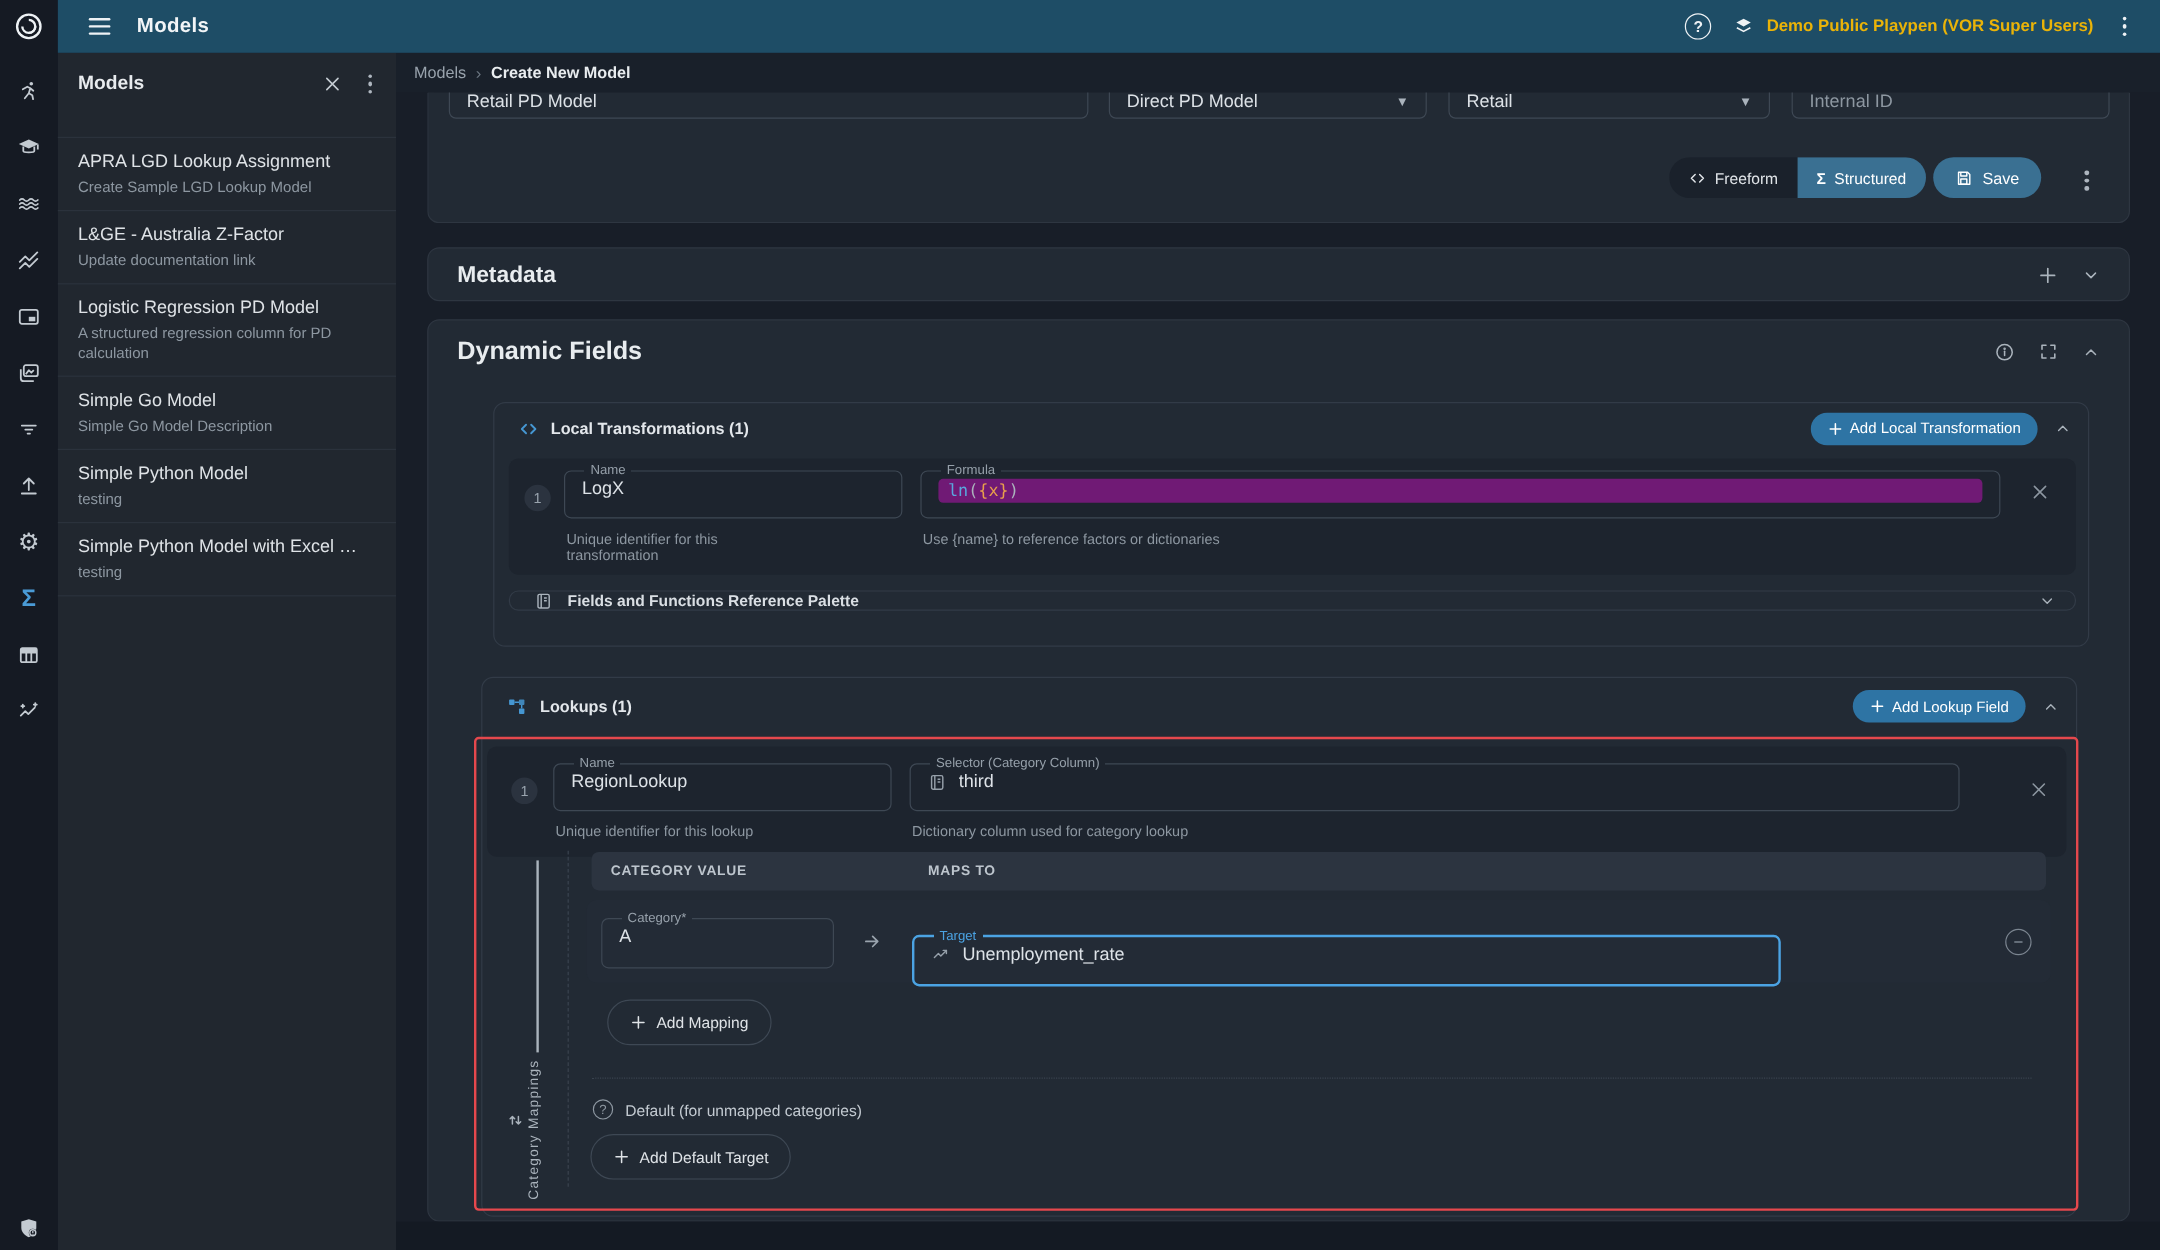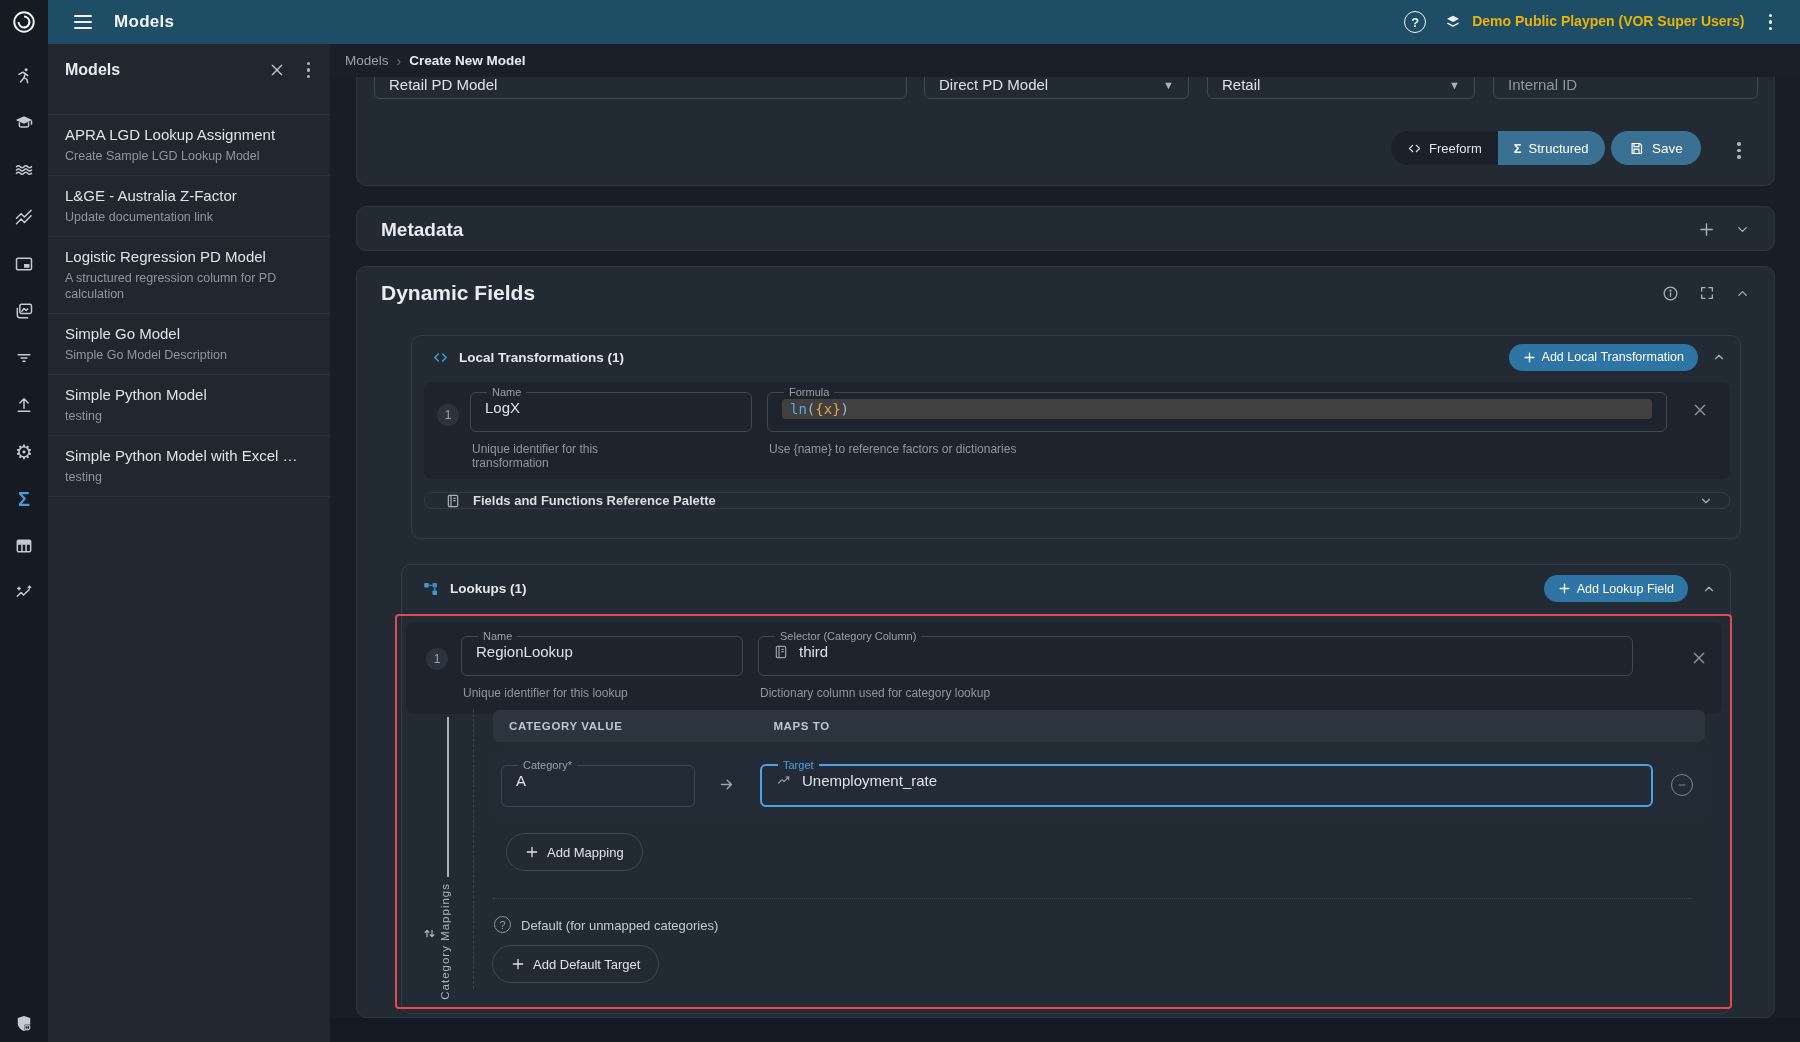--- a/index.html
+++ b/index.html
@@ -76,21 +76,21 @@
   .blue-pill { margin-left:auto; background:#2e74a4; color:#fff; border:none; border-radius:14px; height:27px; display:flex; align-items:center; gap:6px; padding:0 14px; font-size:12.5px; font-family:"Liberation Sans", sans-serif; cursor:pointer; }
 
   .row-block { position:absolute; background:#1d242e; border-radius:8px; }
   .num-badge { position:absolute; width:22px; height:22px; border-radius:50%; background:#2b333f; color:#9aa4ae; font-size:12px; display:flex; align-items:center; justify-content:center; }
 
   fieldset.fs { position:absolute; border:1px solid #3e4854; border-radius:6px; padding:0 12px; background:transparent; }
   fieldset.fs legend { font-size:11px; color:#96a0aa; padding:0 5px; margin-left:4px; }
   fieldset.fs .fval { display:flex; align-items:center; gap:10px; color:#dde2e7; font-size:15px; padding:1px 2px 6px 2px; }
   fieldset.fs.focused { border:2px solid #4ba3e3; }
   fieldset.fs.focused legend { color:#4ba3e3; }
-  .mono { font-family:"DejaVu Sans Mono", monospace; font-size:14px; background:#404040; border-radius:4px; padding:2px 8px; width:100%; }
+  .mono { font-family:"DejaVu Sans Mono", monospace; font-size:14px; background:#701a75; border-radius:4px; padding:2px 8px; width:100%; }
   .tok-fn { color:#5aa7dd; } .tok-p { color:#aab3bc; } .tok-var { color:#e8a04b; }
 
   .helper { position:absolute; color:#8d97a1; font-size:12px; line-height:14px; }
   .xclose { position:absolute; color:#8d97a1; cursor:pointer; }
 
   .bar-row { position:absolute; border:1px solid #323b47; border-radius:8px; display:flex; align-items:center; padding:0 16px 0 20px; color:#d9dee3; }
   .bar-row .label { font-size:13px; font-weight:600; margin-left:12px; }
   .bar-row .chev { margin-left:auto; color:#aab3bc; }
 
   .red-block { position:absolute; border:2px solid #e5484d; border-radius:4px; }
@@ -484,21 +484,21 @@
           <div class="map-panel" style="left:92px; top:134px; width:1220px; height:69px;">
             <fieldset class="fs" style="left:12px; top:9px; width:194px; height:48px;">
               <legend>Category*</legend>
               <div class="fval">A</div>
             </fieldset>
             <span class="arrow-ic" style="left:229px; top:26px;">
               <svg class="ic" width="17" height="17" viewBox="0 0 24 24" fill="none" stroke="currentColor" stroke-width="2" stroke-linecap="round" stroke-linejoin="round">
                   <path d="M5 12h13M13 6l6 6-6 6"></path>
                 </svg>
             </span>
-            <fieldset class="fs focused" style="left:271px; top:9px; width:893px; height:48px;">
+            <fieldset class="fs focused" style="left:271px; top:24px; width:724px; height:48px;">
               <legend>Target</legend>
               <div class="fval">
                 <svg class="ic" width="16" height="16" viewBox="0 0 24 24" fill="none" stroke="#96a0aa" stroke-width="1.8" stroke-linecap="round" stroke-linejoin="round">
                   <path d="M4 15l5-5 3 3 7-7"></path>
                     <path d="M15 6h4v4"></path>
                 </svg>
                 <span>Unemployment_rate</span>
               </div>
             </fieldset>
             <span class="minus-circle" style="left:1182px; top:24px;">

